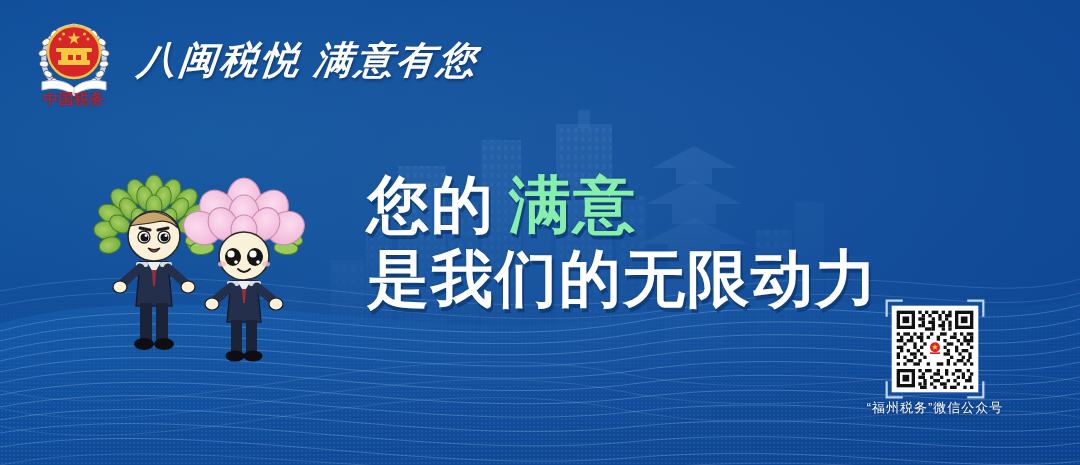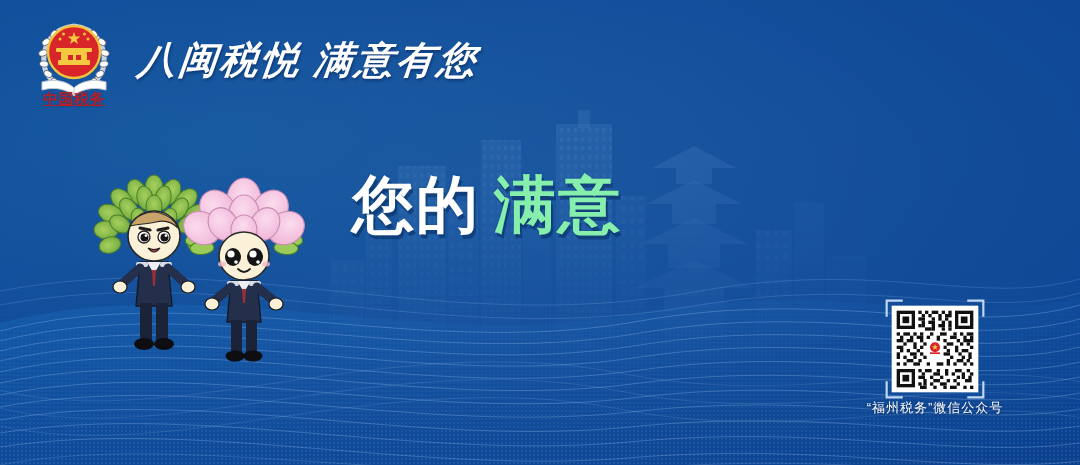--- a/index.html
+++ b/index.html
@@ -50,21 +50,20 @@
   }
   .emblem{position:relative;width:92px;height:100px;flex:0 0 auto;}
   .emblem svg{display:block;width:92px;height:100px;}
   .emblem-caption{
     position:absolute;left:0;right:0;bottom:-1px;
     text-align:center;
     font-size:15px;font-weight:bold;color:#B3212B;
     letter-spacing:.5px;
     font-family:"Liberation Serif","DejaVu Serif",serif;
     text-shadow:0 0 2px rgba(0,0,0,.25);
-    text-decoration:underline;
   }
   .header-slogan{
     font-family:"Liberation Serif","DejaVu Serif",serif;
     font-size:38px;font-weight:bold;
     font-style:italic;
     color:#ffffff;
     letter-spacing:3px;
     white-space:nowrap;
     text-shadow:1px 2px 3px rgba(0,20,60,.45);
     transform:skewX(-6deg);
@@ -76,20 +75,21 @@
   .mascots svg{display:block;width:100%;height:100%;}
 
   
   .headline{
     position:absolute;left:352px;top:172px;width:520px;
   }
   .hl-row{
     display:flex;align-items:baseline;
     white-space:nowrap;
     font-family:"Liberation Sans","DejaVu Sans",sans-serif;
+    margin-left:15px;
   }
   .hl-row-1{font-size:62px;line-height:1.06;}
   .hl-row-2{font-size:62px;line-height:1.06;margin-top:8px;}
   .hl-white{
     color:#ffffff;font-weight:bold;letter-spacing:2px;
     text-shadow:2px 4px 0 rgba(6,44,94,.55), 0 0 2px rgba(6,44,94,.4);
   }
   .hl-gold{
     color:#86efac;font-weight:bold;letter-spacing:2px;
     margin-left:14px;
@@ -417,20 +417,23 @@
         <ellipse cx="31" cy="172" rx="9.5" ry="5.5" fill="#0e0e12"></ellipse>
         <ellipse cx="49" cy="172" rx="9.5" ry="5.5" fill="#0e0e12"></ellipse>
       </g>
     </svg>
   </div>
 
   <div class="headline">
     <div class="hl-row hl-row-1">
       <span class="hl-white">您的</span>
       <span class="hl-gold">满意</span>
+    </div>
+    <div class="hl-row hl-row-2">
+      <span class="hl-white">是我们的无限动力</span>
     </div>
   </div>
 
   <div class="qr-block">
     <div class="qr-frame">
       <svg viewBox="0 0 120 120">
 
         <g stroke="#BFD8F5" stroke-width="2.6" fill="none" stroke-linecap="square">
           <path d="M2 20 L2 2 L20 2"></path>
           <path d="M100 2 L118 2 L118 20"></path>

